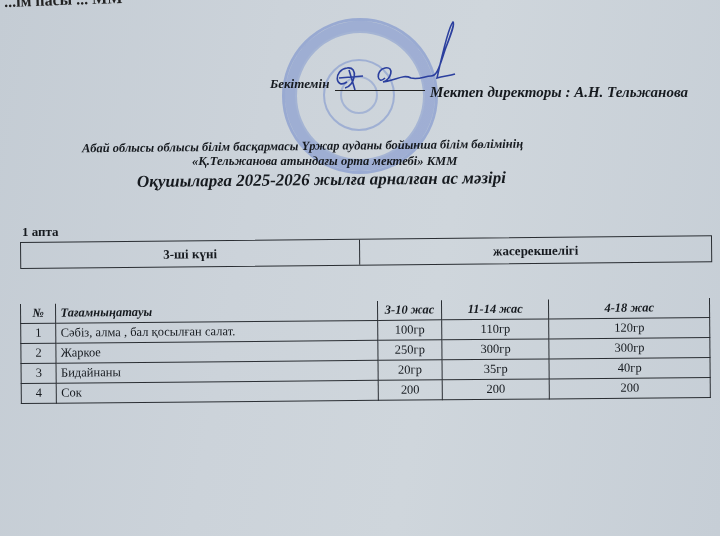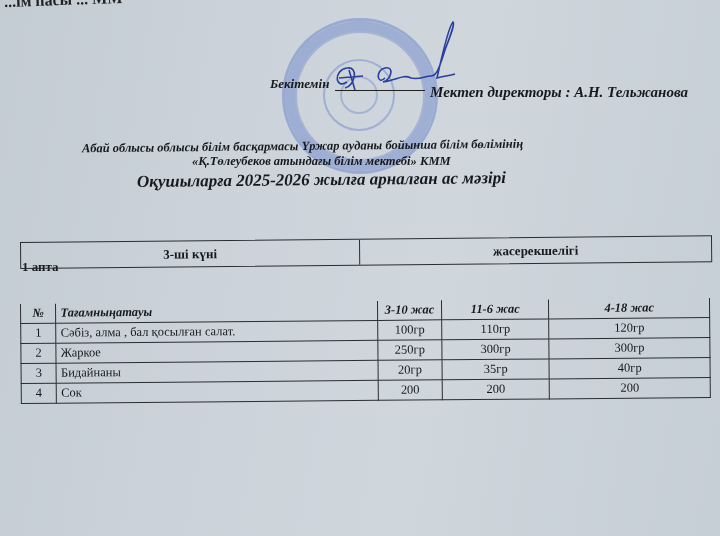--- a/index.html
+++ b/index.html
@@ -42,21 +42,21 @@
       transform:rotate(-0.6deg);
     }
     .header2 {
       left:192px; top:154px; font-style:italic; font-weight:bold; font-size:12.5px; white-space:nowrap;
     }
     .header3 {
       left:137px; top:170px; font-style:italic; font-weight:bold; font-size:17px; white-space:nowrap;
       transform:rotate(-0.6deg);
     }
     .week {
-      left:22px; top:224px; font-weight:bold; font-size:13px;margin-top:35px;
+      left:22px; top:224px; font-weight:bold; font-size:13px;
     }
     .day-box {
       left:20px; top:242px; width:690px; height:25px;
       border:1px solid #2a2e33; display:flex; transform:rotate(-0.55deg); transform-origin:left top;
     }
     .day-box .cell {
       display:flex; align-items:center; justify-content:center; font-weight:bold; font-size:13px;
     }
     .day-box .c1 { width:338px; border-right:1px solid #2a2e33; }
     .day-box .c2 { flex:1; }
@@ -93,21 +93,21 @@
   <path d="M22 62 C 10 70, 8 50, 22 48 C 34 46, 30 66, 20 68 M 24 50 L 30 70 M 14 58 L 38 56" fill="none" stroke="#2b3f9e" stroke-width="1.6"></path>
   <path d="M60 58 C 52 66, 50 50, 60 48 C 70 46, 66 60, 58 62 C 72 60, 78 54, 86 58 C 94 60, 100 56, 106 56
            C 112 56, 114 48, 120 30 C 126 14, 130 4, 128 2 C 124 6, 116 40, 112 58 C 118 56, 124 56, 130 54" fill="none" stroke="#2b3f9e" stroke-width="1.6"></path>
 </svg>
 
 <div class="abs approve">Бекітемін</div>
 <div class="abs approve-line"></div>
 <div class="abs director">Мектеп директоры : А.Н. Тельжанова</div>
 
 <div class="abs header1">Абай облысы  облысы білім басқармасы Үржар ауданы бойынша білім бөлімінің</div>
-<div class="abs header2">«Қ.Төлеубеков атындағы білім мектебі»  КММ</div>
+<div class="abs header2">«Қ.Тельжанова атындағы орта мектебі»  КММ</div>
 <div class="abs header3">Оқушыларға 2025-2026 жылға арналған ас мәзірі</div>
 
 <div class="abs week">1 апта</div>
 
 <div class="abs day-box">
   <div class="cell c1">3-ші күні</div>
   <div class="cell c2">жасерекшелігі</div>
 </div>
 
 <table class="menu">
@@ -116,21 +116,21 @@
       <col class="col-name">
       <col class="col-a">
       <col class="col-b">
       <col class="col-c">
   </colgroup>
   <tbody>
       <tr class="head">
     <th>№</th>
     <th class="name">Тағамныңатауы</th>
     <th>3-10 жас</th>
-    <th>11-6 жас</th>
+    <th>11-14 жас</th>
     <th>4-18 жас</th>
   </tr>
   <tr>
     <td class="num">1</td>
     <td>Сәбіз, алма , бал қосылған салат.</td>
     <td class="val">100гр</td>
     <td class="val">110гр</td>
     <td class="val">120гр</td>
   </tr>
   <tr>

